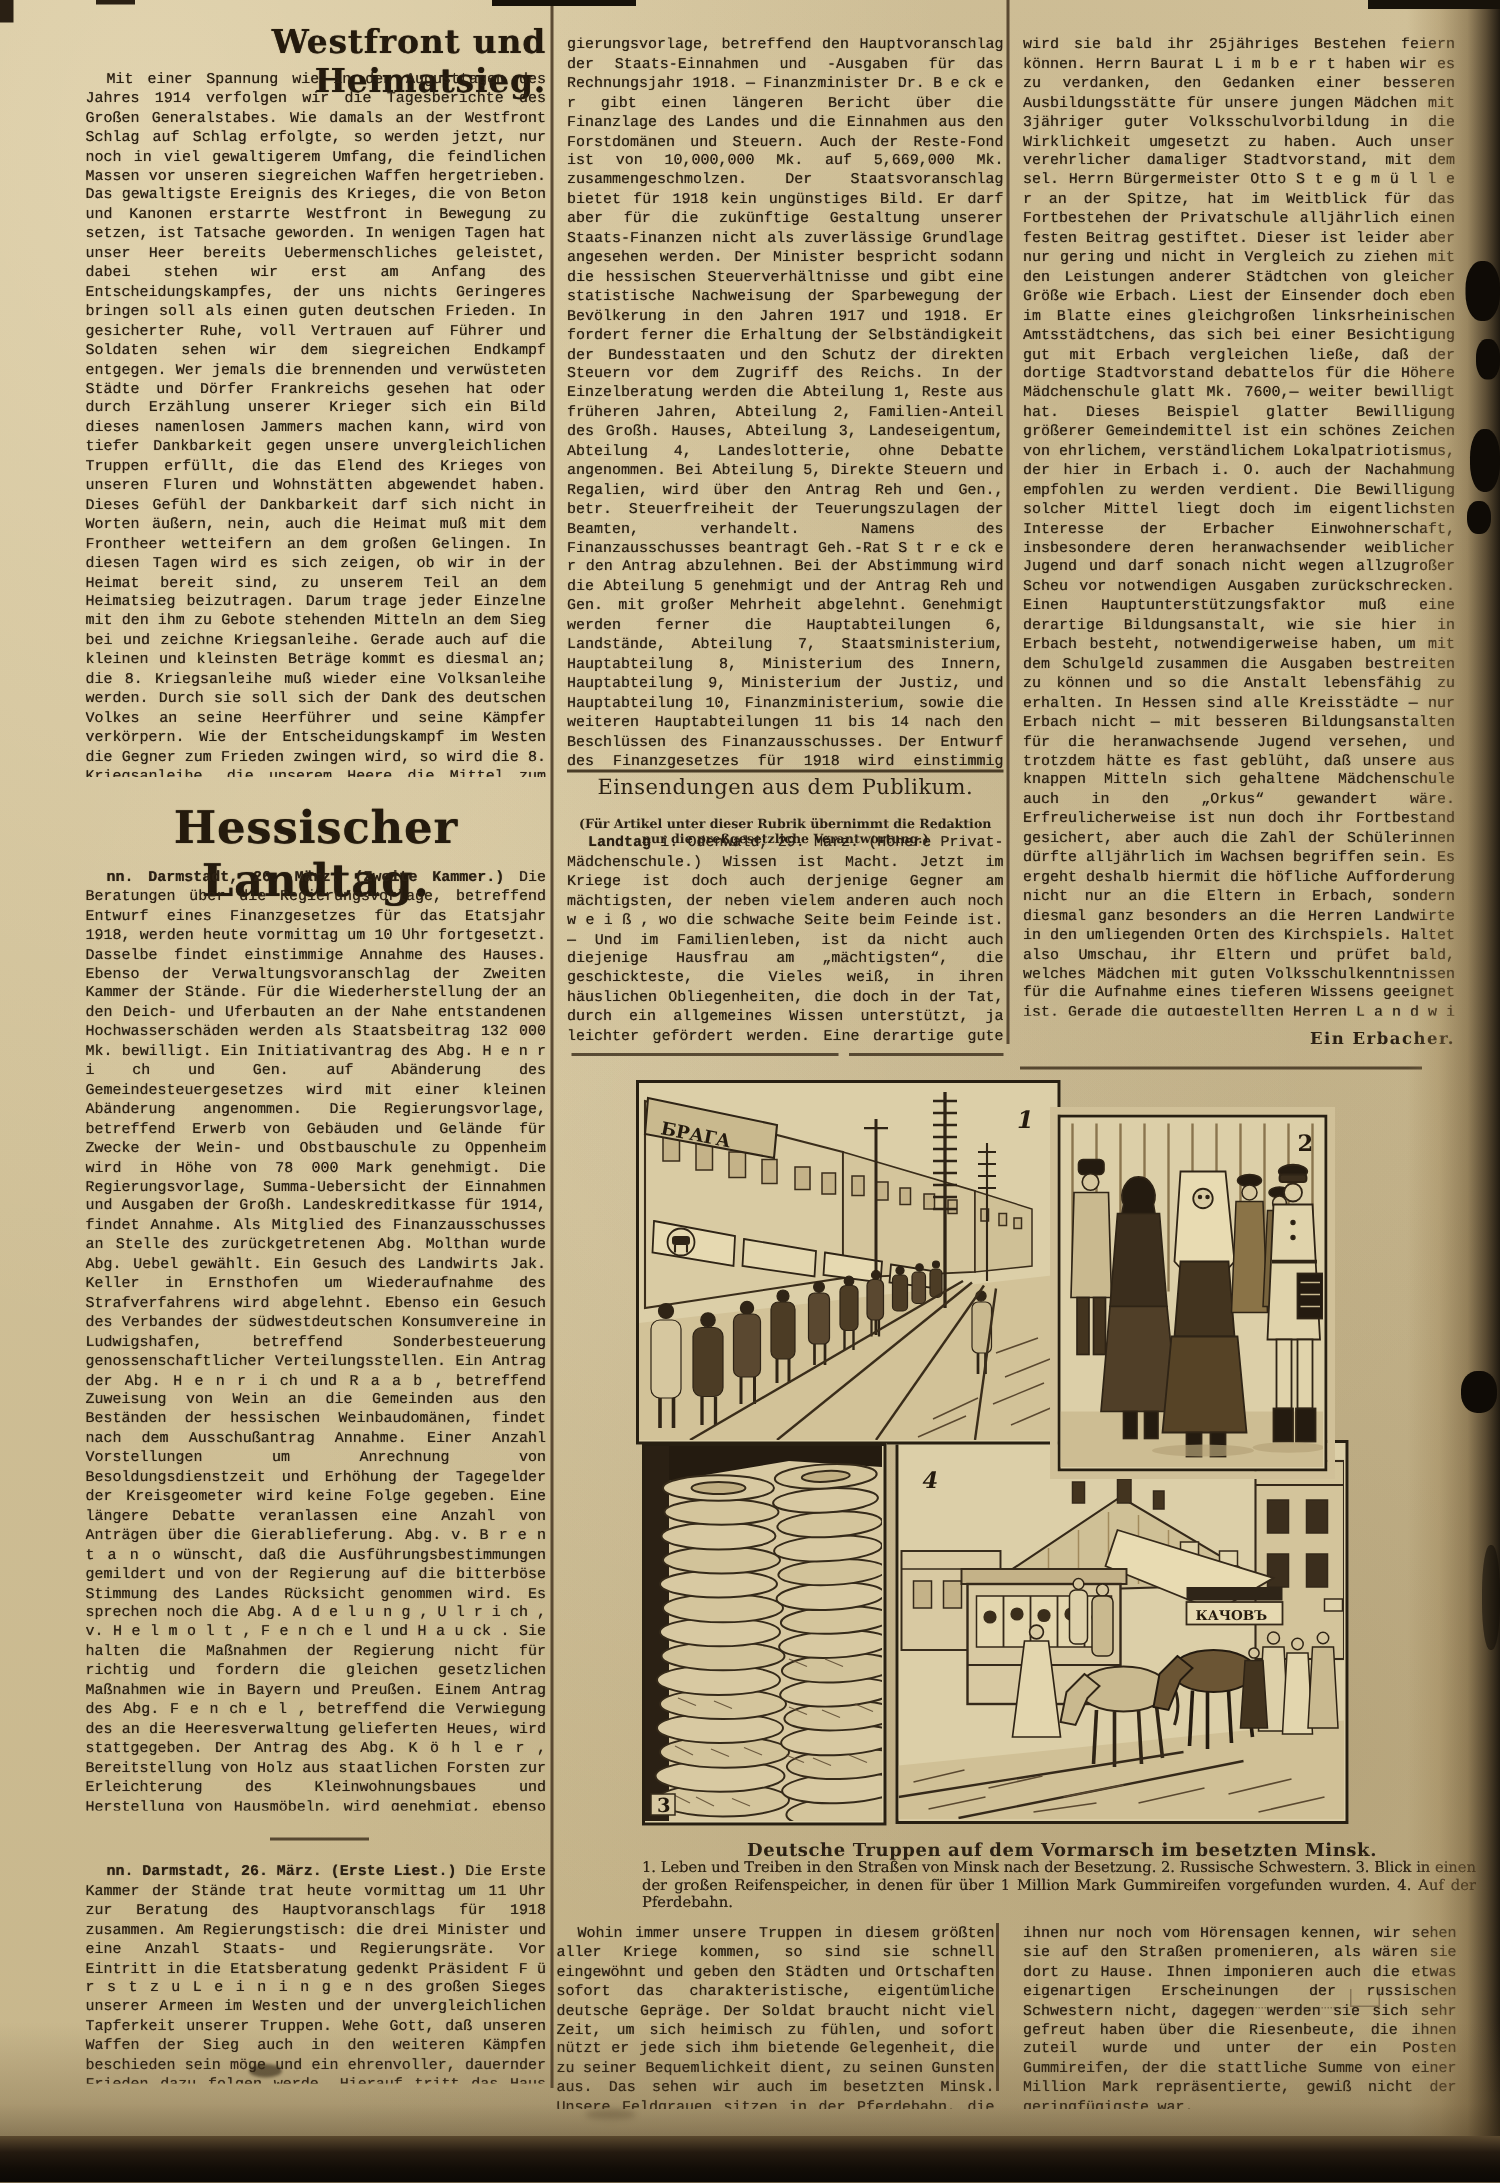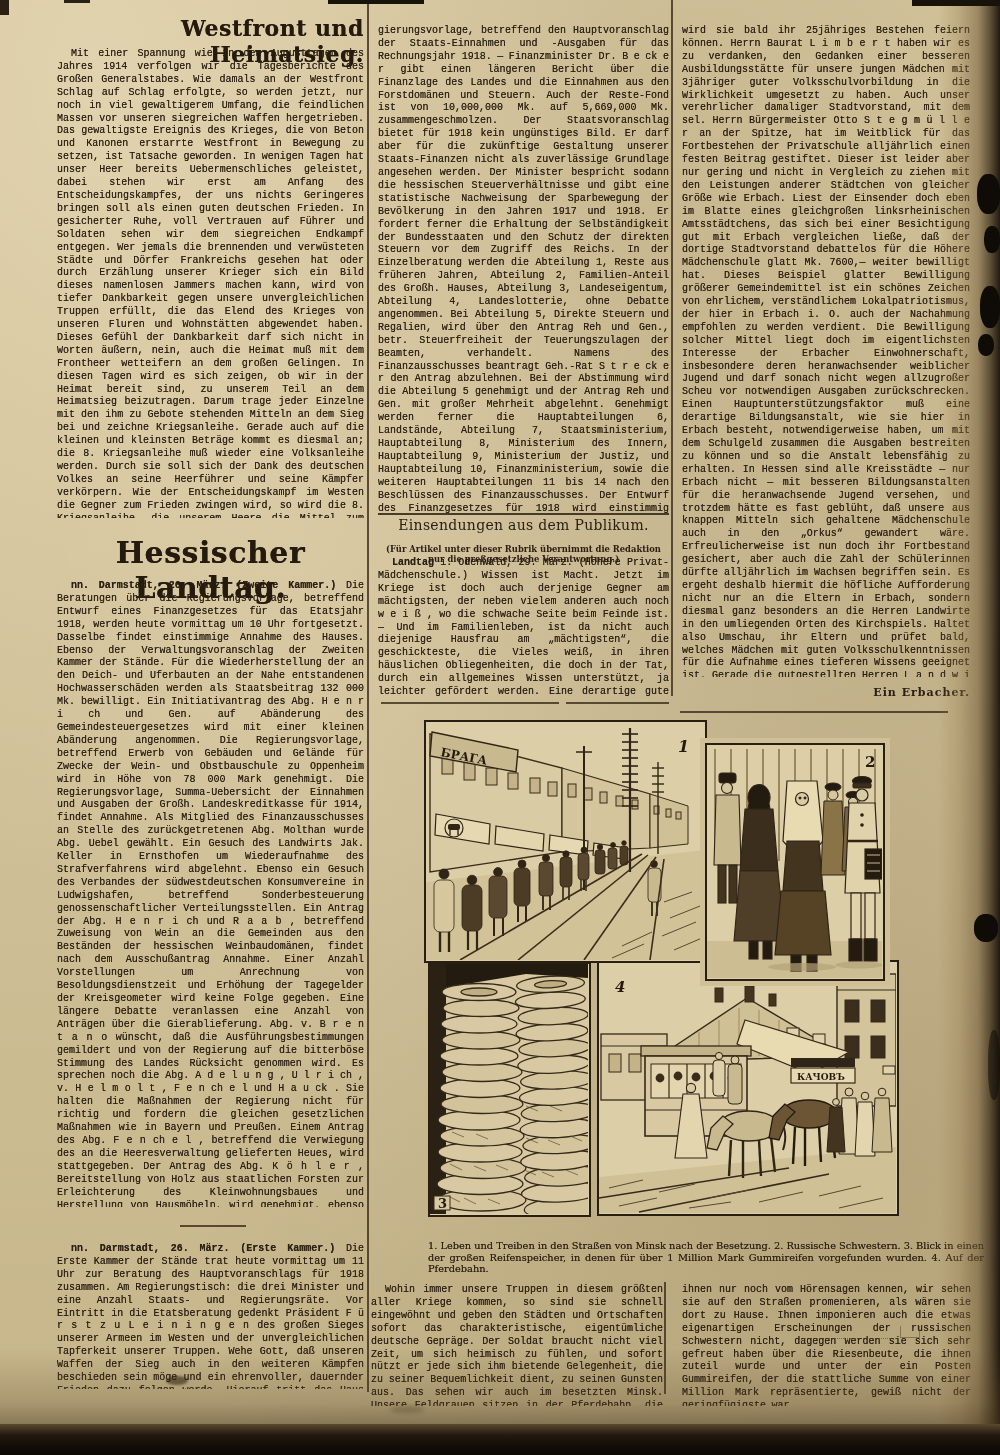--- a/index.html
+++ b/index.html
@@ -57,21 +57,21 @@
   <div class="abs body-text" style="left:57px;top:580px;width:307px;height:627px;">
     <span style="display:inline-block;width:14px;"></span><b class="lead">nn. Darmstadt, 26. März.</b>
     <b>(Zweite Kammer.)</b>
     <span>Die Beratungen über die Regierungsvorlage, betreffend Entwurf eines Finanzgesetzes für das Etatsjahr 1918, werden heute vormittag um 10 Uhr fortgesetzt. Dasselbe findet einstimmige Annahme des Hauses. Ebenso der Verwaltungsvoranschlag der Zweiten Kammer der Stände. Für die Wiederherstellung der an den Deich- und Uferbauten an der Nahe entstandenen Hochwasserschäden werden als Staatsbeitrag 132 000 Mk. bewilligt. Ein Initiativantrag des Abg. H e n r i ch und Gen. auf Abänderung des Gemeindesteuergesetzes wird mit einer kleinen Abänderung angenommen. Die Regierungsvorlage, betreffend Erwerb von Gebäuden und Gelände für Zwecke der Wein- und Obstbauschule zu Oppenheim wird in Höhe von 78 000 Mark genehmigt. Die Regierungsvorlage, Summa-Uebersicht der Einnahmen und Ausgaben der Großh. Landeskreditkasse für 1914, findet Annahme. Als Mitglied des Finanzausschusses an Stelle des zurückgetretenen Abg. Molthan wurde Abg. Uebel gewählt. Ein Gesuch des Landwirts Jak. Keller in Ernsthofen um Wiederaufnahme des Strafverfahrens wird abgelehnt. Ebenso ein Gesuch des Verbandes der südwestdeutschen Konsumvereine in Ludwigshafen, betreffend Sonderbesteuerung genossenschaftlicher Verteilungsstellen. Ein Antrag der Abg. H e n r i ch und R a a b , betreffend Zuweisung von Wein an die Gemeinden aus den Beständen der hessischen Weinbaudomänen, findet nach dem Ausschußantrag Annahme. Einer Anzahl Vorstellungen um Anrechnung von Besoldungsdienstzeit und Erhöhung der Tagegelder der Kreisgeometer wird keine Folge gegeben. Eine längere Debatte veranlassen eine Anzahl von Anträgen über die Gierablieferung. Abg. v. B r e n t a n o wünscht, daß die Ausführungsbestimmungen gemildert und von der Regierung auf die bitterböse Stimmung des Landes Rücksicht genommen wird. Es sprechen noch die Abg. A d e l u n g , U l r i ch , v. H e l m o l t , F e n ch e l und H a u ck . Sie halten die Maßnahmen der Regierung nicht für richtig und fordern die gleichen gesetzlichen Maßnahmen wie in Bayern und Preußen. Einem Antrag des Abg. F e n ch e l , betreffend die Verwiegung des an die Heeresverwaltung gelieferten Heues, wird stattgegeben. Der Antrag des Abg. K ö h l e r , Bereitstellung von Holz aus staatlichen Forsten zur Erleichterung des Kleinwohnungsbaues und Herstellung von Hausmöbeln, wird genehmigt, ebenso ein Antrag des Abg. W i e g a n d um Unterstützung der mittleren und kleineren Gewerbebetriebe nach Kriegsende. Ein dringlicher Antrag des Abg. D o r s ch , betreffend Schließung einer Anzahl kleiner Bäckereien, wird nach dem Ausschußantrag erledigt. — Hierauf vertagt sich das Haus auf unbestimmte Zeit.</span>
   </div>
 
   <div class="abs thinrule" style="left:180px;top:1225px;width:66px;height:1.5px;"></div>
 
   <div class="abs body-text" style="left:57px;top:1243px;width:307px;height:146px;">
     <span style="display:inline-block;width:14px;"></span><b class="lead">nn. Darmstadt, 26. März.</b>
-    <b>(Erste Kammer.)</b>
+    <b>(Erste Liest.)</b>
     <span>Die Erste Kammer der Stände trat heute vormittag um 11 Uhr zur Beratung des Hauptvoranschlags für 1918 zusammen. Am Regierungstisch: die drei Minister und eine Anzahl Staats- und Regierungsräte. Vor Eintritt in die Etatsberatung gedenkt Präsident F ü r s t z u L e i n i n g e n des großen Sieges unserer Armeen im Westen und der unvergleichlichen Tapferkeit unserer Truppen. Wehe Gott, daß unseren Waffen der Sieg auch in den weiteren Kämpfen beschieden sein möge und ein ehrenvoller, dauernder Frieden dazu folgen werde. Hierauf tritt das Haus in die Beratung und Abstimmung über die Re-</span>
   </div>
 
   <div class="abs body-text" style="left:378px;top:25px;width:291px;height:489px;">gierungsvorlage, betreffend den Hauptvoranschlag der Staats-Einnahmen und -Ausgaben für das Rechnungsjahr 1918. — Finanzminister Dr. B e ck e r gibt einen längeren Bericht über die Finanzlage des Landes und die Einnahmen aus den Forstdomänen und Steuern. Auch der Reste-Fond ist von 10,000,000 Mk. auf 5,669,000 Mk. zusammengeschmolzen. Der Staatsvoranschlag bietet für 1918 kein ungünstiges Bild. Er darf aber für die zukünftige Gestaltung unserer Staats-Finanzen nicht als zuverlässige Grundlage angesehen werden. Der Minister bespricht sodann die hessischen Steuerverhältnisse und gibt eine statistische Nachweisung der Sparbewegung der Bevölkerung in den Jahren 1917 und 1918. Er fordert ferner die Erhaltung der Selbständigkeit der Bundesstaaten und den Schutz der direkten Steuern vor dem Zugriff des Reichs. In der Einzelberatung werden die Abteilung 1, Reste aus früheren Jahren, Abteilung 2, Familien-Anteil des Großh. Hauses, Abteilung 3, Landeseigentum, Abteilung 4, Landeslotterie, ohne Debatte angenommen. Bei Abteilung 5, Direkte Steuern und Regalien, wird über den Antrag Reh und Gen., betr. Steuerfreiheit der Teuerungszulagen der Beamten, verhandelt. Namens des Finanzausschusses beantragt Geh.-Rat S t r e ck e r den Antrag abzulehnen. Bei der Abstimmung wird die Abteilung 5 genehmigt und der Antrag Reh und Gen. mit großer Mehrheit abgelehnt. Genehmigt werden ferner die Hauptabteilungen 6, Landstände, Abteilung 7, Staatsministerium, Hauptabteilung 8, Ministerium des Innern, Hauptabteilung 9, Ministerium der Justiz, und Hauptabteilung 10, Finanzministerium, sowie die weiteren Hauptabteilungen 11 bis 14 nach den Beschlüssen des Finanzausschusses. Der Entwurf des Finanzgesetzes für 1918 wird einstimmig genehmigt. Eine Reihe von Anträgen und Vorstellungen finden nach den Ausschußanträgen Annahme. Hierauf vertagt sich das Haus auf unbestimmte Zeit.</div>
 
   <div class="abs hrule" style="left:378px;top:513px;width:291px;"></div>
 
   <div class="abs rubric-title" style="left:378px;top:517px;width:291px;">Einsendungen aus dem Publikum.</div>
 
   <div class="abs rubric-sub" style="left:383px;top:545px;width:281px;">(Für Artikel unter dieser Rubrik übernimmt die Redaktion nur die preßgesetzliche Verantwortung.)</div>
@@ -492,20 +492,21 @@
           <line x1="110" y1="236" x2="150" y2="228"></line>
         <line x1="160" y1="240" x2="204" y2="230"></line>
           <line x1="220" y1="234" x2="262" y2="224"></line>
         <line x1="240" y1="246" x2="284" y2="236"></line>
           <line x1="90" y1="246" x2="132" y2="240"></line>
       </g>
       <text x="16" y="30" font-size="15" font-weight="bold" font-style="italic" fill="#241a0e" font-family="'DejaVu Serif',serif">4</text>
     </svg>
   </div>
 
+  <div class="abs caption-title" style="left:428px;top:1226px;width:560px;">Deutsche Truppen auf dem Vormarsch im besetzten Minsk.</div>
   <div class="abs caption-body" style="left:428px;top:1240px;width:556px;height:38px;">1. Leben und Treiben in den Straßen von Minsk nach der Besetzung.   2. Russische Schwestern.   3. Blick in einen der großen Reifenspeicher, in denen für über 1 Million Mark Gummireifen vorgefunden wurden.   4. Auf der Pferdebahn.</div>
 
   <div class="abs body-text indent" style="left:371px;top:1284px;width:292px;height:122px;">Wohin immer unsere Truppen in diesem größten aller Kriege kommen, so sind sie schnell eingewöhnt und geben den Städten und Ortschaften sofort das charakteristische, eigentümliche deutsche Gepräge. Der Soldat braucht nicht viel Zeit, um sich heimisch zu fühlen, und sofort nützt er jede sich ihm bietende Gelegenheit, die zu seiner Bequemlichkeit dient, zu seinen Gunsten aus. Das sehen wir auch im besetzten Minsk. Unsere Feldgrauen sitzen in der Pferdebahn, die viele von</div>
 
   <div class="abs body-text" style="left:682px;top:1284px;width:289px;height:122px;">ihnen nur noch vom Hörensagen kennen, wir sehen sie auf den Straßen promenieren, als wären sie dort zu Hause. Ihnen imponieren auch die etwas eigenartigen Erscheinungen der russischen Schwestern nicht, dagegen werden sie sich sehr gefreut haben über die Riesenbeute, die ihnen zuteil wurde und unter der ein Posten Gummireifen, der die stattliche Summe von einer Million Mark repräsentierte, gewiß nicht der geringfügigste war.</div>
 
   <div class="abs noise" style="left:938px;top:0;width:62px;height:1455px;z-index:5;background:linear-gradient(90deg,rgba(0,0,0,0) 0%,rgba(150,125,80,.35) 35%,rgba(110,88,52,.55) 65%,rgba(62,48,28,.8) 85%,rgba(24,18,10,.95) 100%);"></div>
   <div class="abs edge-blob noise" style="left:977px;top:174px;width:23px;height:40px;z-index:6;"></div>
   <div class="abs edge-blob noise" style="left:984px;top:226px;width:16px;height:27px;z-index:6;"></div>
   <div class="abs edge-blob noise" style="left:980px;top:286px;width:20px;height:42px;z-index:6;"></div>

